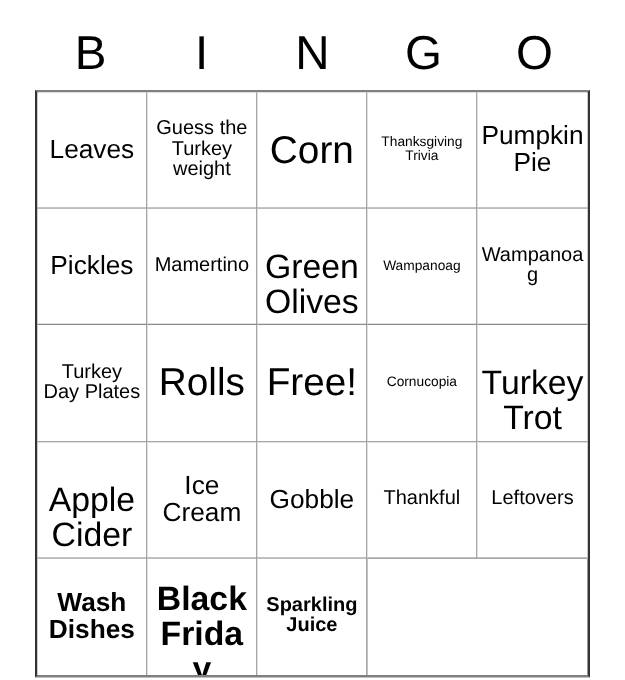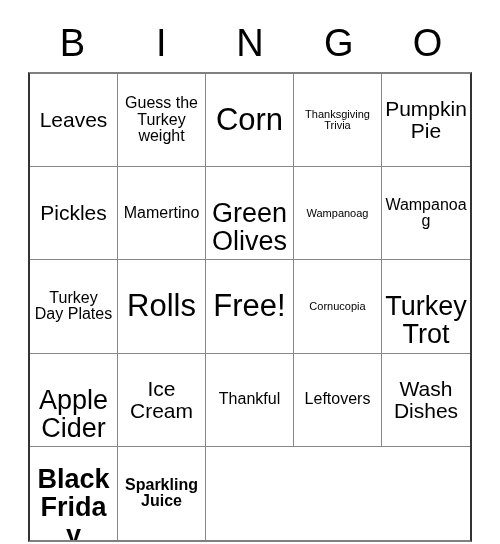--- a/index.html
+++ b/index.html
@@ -150,20 +150,23 @@
         <span class="cell-text sz-lg">Turkey Trot</span>
       </div>
 
     <div class="cell">
         <span class="cell-text sz-lg">Apple Cider</span>
       </div>
     <div class="cell">
         <span class="cell-text sz-md">Ice Cream</span>
       </div>
     <div class="cell">
+        <span class="cell-text sz-md">Gobble</span>
+      </div>
+    <div class="cell">
         <span class="cell-text sz-sm">Thankful</span>
       </div>
 
     <div class="cell">
         <span class="cell-text sz-sm">Leftovers</span>
       </div>
     <div class="cell">
         <span class="cell-text sz-md">Wash Dishes</span>
       </div>
     <div class="cell">

